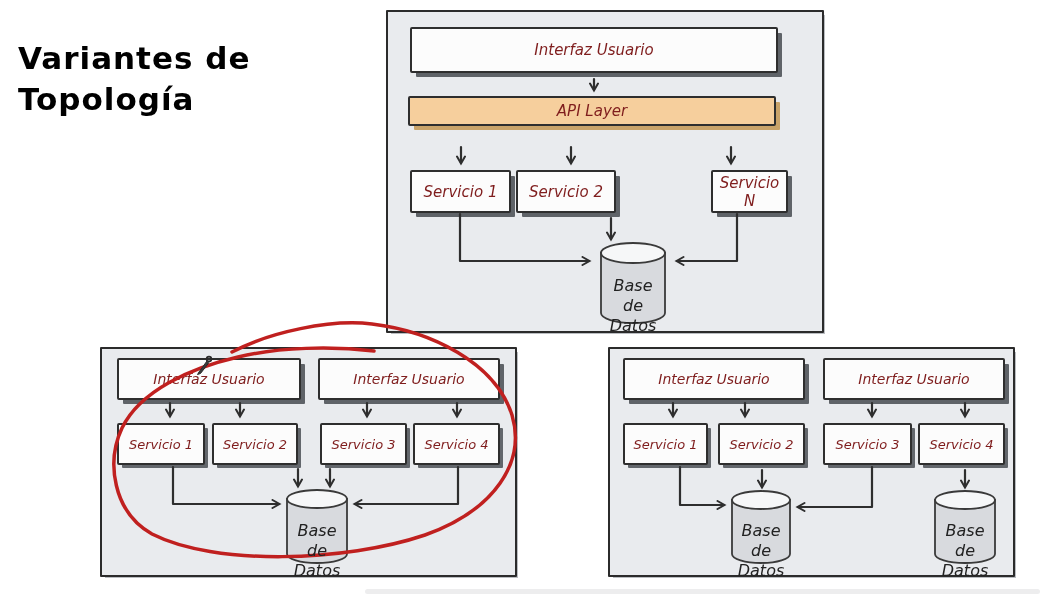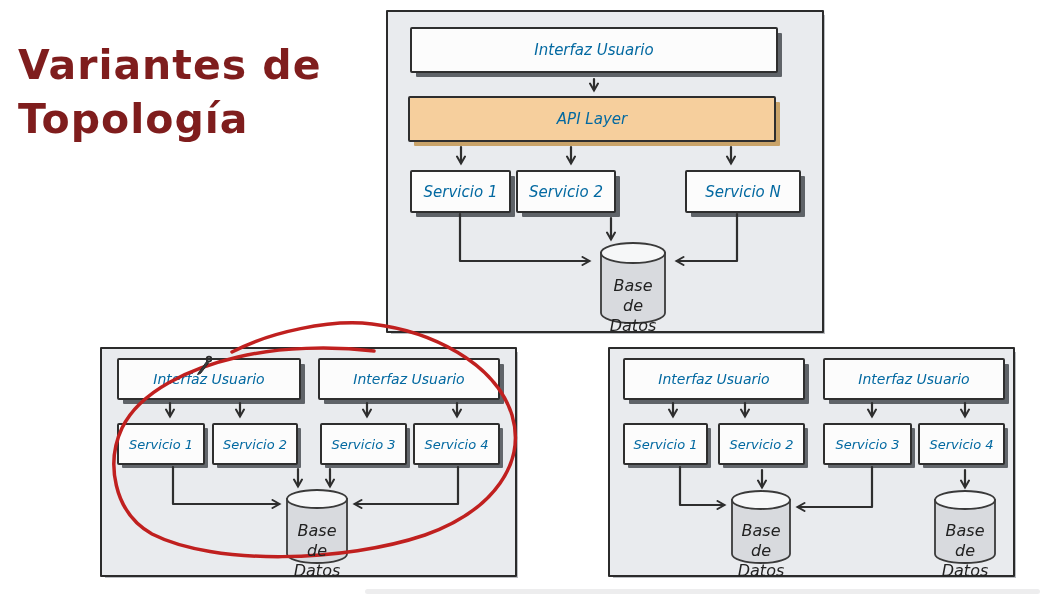--- a/index.html
+++ b/index.html
@@ -11,36 +11,36 @@
     --cylinder-fill:#d8dade;
     --cylinder-top-fill:#f6f7f8;
   }
   *{margin:0;padding:0;box-sizing:border-box;}
   html,body{background:#ffffff;}
   body{font-family:"DejaVu Sans",sans-serif;color:#1c1c1c;}
   .stage{position:relative;width:1051px;height:597px;background:#ffffff;overflow:hidden;}
 
   .page-title{
     position:absolute;left:18px;top:38px;width:330px;
-    font-size:41px;line-height:1.32;font-weight:bold;color:#7f1d1d;
+    font-size:31px;line-height:1.32;font-weight:bold;color:#000000;
     white-space:pre-line;letter-spacing:1px;
   }
 
   .panel{
     position:absolute;background:var(--panel-bg);
     border:2px solid #2b2b2b;border-radius:1px;z-index:1;
     box-shadow:3px 3px 0 -2px #babdc1;
   }
 
   .box{
     position:absolute;z-index:2;
     background:var(--box-fill);
     border:2px solid var(--stroke-dark);border-radius:2px;
     display:flex;align-items:center;justify-content:center;
-    font-style:italic;color:#0369a1;text-align:center;
+    font-style:italic;color:#7f1d1d;text-align:center;
   }
   .box.big{font-size:15px;box-shadow:5px 5px 0 -1px #5f6368;}
   .box.small{font-size:13px;box-shadow:4px 4px 0 -1px #63676c;}
   .box.api{background:var(--api-layer-fill);box-shadow:5px 5px 0 -1px #c9a369;}
 
   .db-label{
     position:absolute;z-index:4;
     font-size:16px;line-height:1.25;font-style:italic;color:#222;
     text-align:center;white-space:pre-line;
   }
@@ -57,25 +57,25 @@
 
 <div class="stage">
 
   <div class="page-title">Variantes de
 Topología</div>
 
   <div class="panel" style="left:386px;top:10px;width:438px;height:323px;"></div>
 
   <div class="box big" style="left:410px;top:27px;width:368px;height:46px;">Interfaz Usuario</div>
 
-  <div class="box big api" style="left:408px;top:96px;width:368px;height:46px;">API Layer</div>
+  <div class="box big api" style="left:408px;top:96px;width:368px;height:30px;">API Layer</div>
 
   <div class="box big" style="left:410px;top:170px;width:101px;height:43px;">Servicio 1</div>
   <div class="box big" style="left:516px;top:170px;width:100px;height:43px;">Servicio 2</div>
-  <div class="box big" style="left:685px;top:170px;width:116px;height:43px;">Servicio N</div>
+  <div class="box big" style="left:711px;top:170px;width:77px;height:43px;">Servicio N</div>
 
   <div class="db-label" style="left:601px;top:276px;width:64px;">Base de
 Datos</div>
 
   <div class="panel" style="left:100px;top:347px;width:417px;height:230px;"></div>
 
   <div class="box big" style="left:117px;top:358px;width:184px;height:42px;font-size:14px;">Interfaz Usuario</div>
   <div class="box big" style="left:318px;top:358px;width:182px;height:42px;font-size:14px;">Interfaz Usuario</div>
 
   <div class="box small" style="left:117px;top:423px;width:88px;height:42px;">Servicio 1</div>

